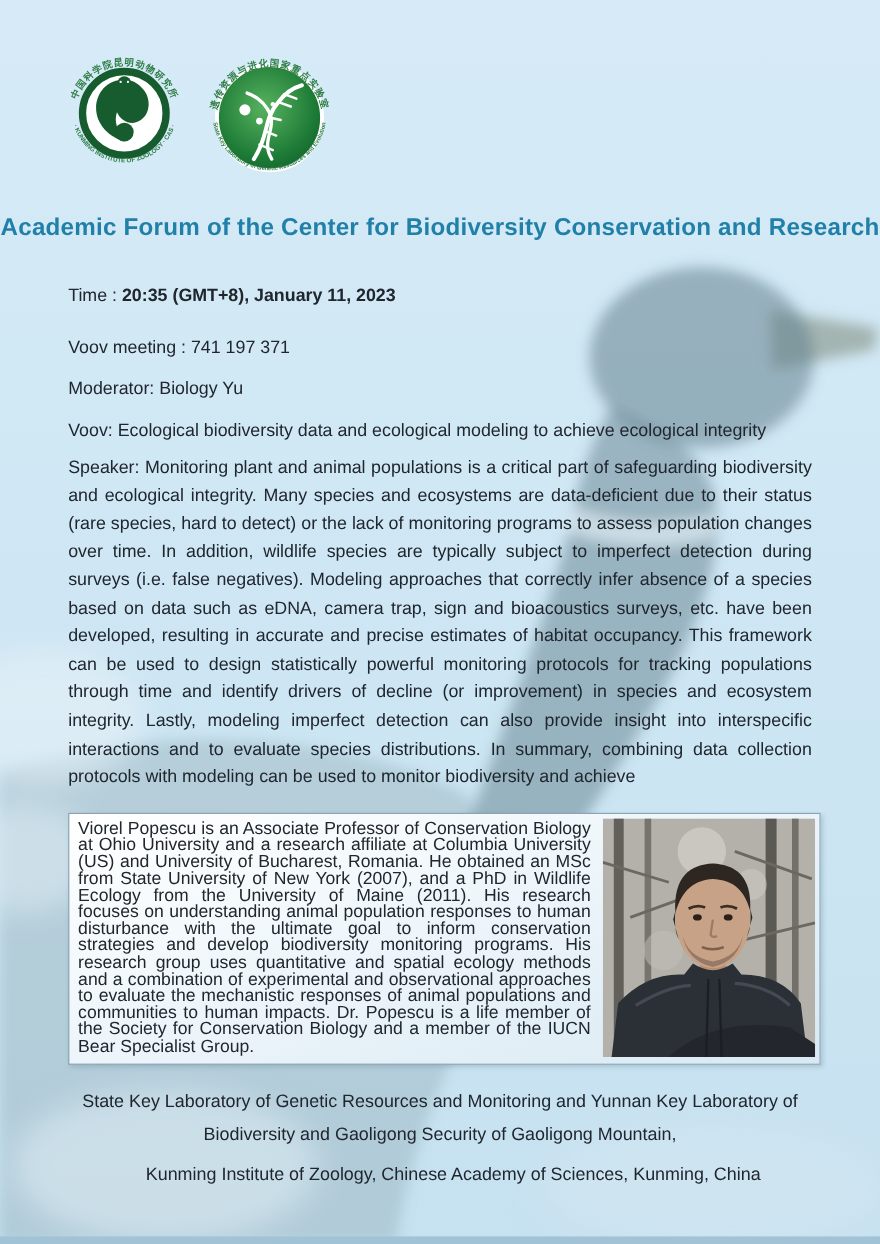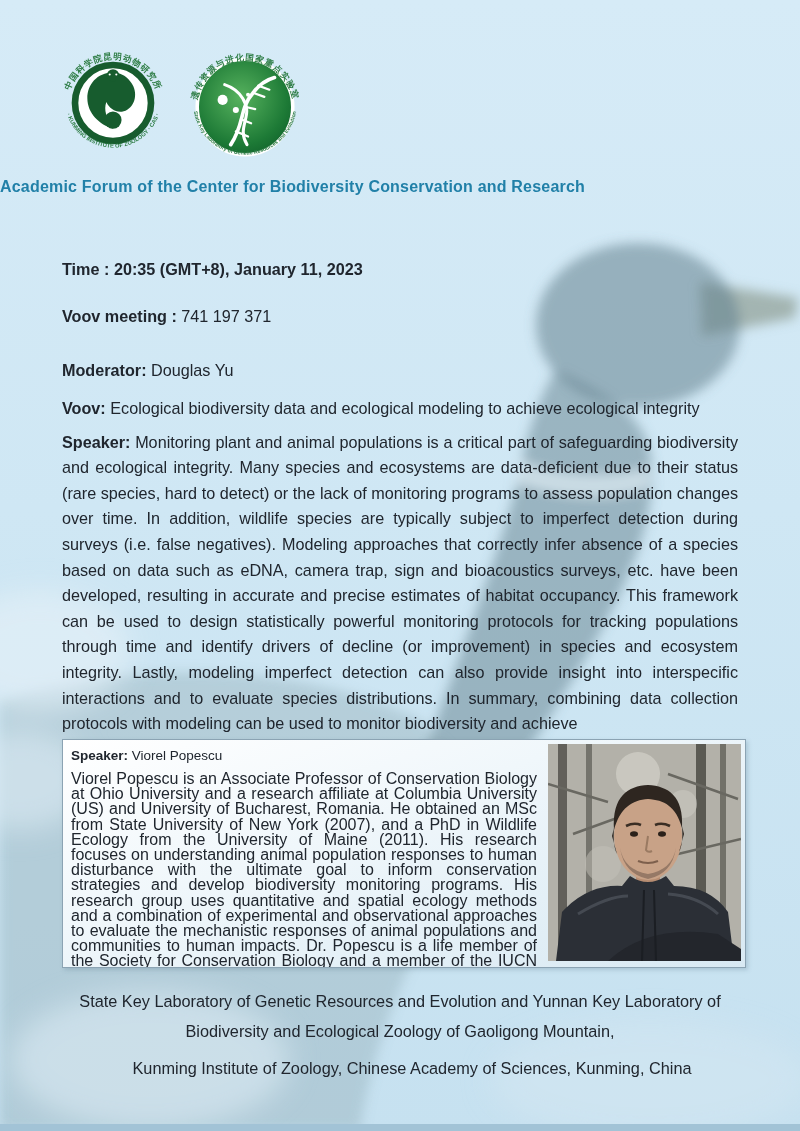--- a/index.html
+++ b/index.html
@@ -8,29 +8,29 @@
     background:linear-gradient(180deg,#d6ebf7 0%,#cfe7f4 45%,#c6e1f0 100%);
     font-family:"Liberation Sans",sans-serif;color:#20262e;
   }
   .bg-art{position:absolute;inset:0;z-index:0;pointer-events:none;}
   .content{position:relative;z-index:1;}
 
   .logos{position:absolute;top:46px;left:56px;display:flex;gap:14px;align-items:flex-start;}
   .logo{display:block;}
 
   .title{
-    position:absolute;top:178px;left:0;width:100%;text-align:left;
-    font-size:16px;font-weight:bold;color:#2180a8;letter-spacing:.2px;
+    position:absolute;top:194px;left:0;width:100%;text-align:center;
+    font-size:22px;font-weight:bold;color:#2180a8;letter-spacing:.2px;
   }
 
   .info{position:absolute;top:260px;left:62px;width:676px;}
   .info .line{font-size:16.2px;}
-  .lbl{font-weight:bold;}
+  .lbl{font-weight:normal;}
   .line-time{margin:0 0 28px 0;font-weight:bold;}
-  .line-voov{margin:0 0 35px 0;}
+  .line-voov{margin:0 0 18px 0;}
   .line-moderator{margin:0 0 16px 0;}
   .para{margin:0;text-align:justify;line-height:25.6px;font-size:16.2px;}
   .para-topic{margin-bottom:8px;}
 
   .speaker-box{
     position:absolute;top:739px;left:62px;width:684px;height:229px;box-sizing:border-box;
     border:1.5px solid #8ba3b3;
     background:linear-gradient(160deg,#ffffff 0%,#f0f7fb 40%,#d8e9f3 100%);
     box-shadow:2px 2px 4px rgba(80,110,130,.25);
     padding:6px 8px 4px 8px;overflow:hidden;
@@ -146,38 +146,34 @@
       <p class="line line-time">
         <span class="lbl">Time :</span>
         <span>20:35 (GMT+8), January 11, 2023</span>
       </p>
       <p class="line line-voov">
         <span class="lbl">Voov meeting :</span>
         <span>741 197 371</span>
       </p>
       <p class="line line-moderator">
         <span class="lbl">Moderator:</span>
-        <span>Douglas Yu</span>
+        <span>Biology Yu</span>
       </p>
       <p class="para para-topic">
         <span class="lbl">Voov:</span>
         <span>Ecological biodiversity data and ecological modeling to achieve ecological integrity</span>
       </p>
       <p class="para">
         <span class="lbl">Speaker:</span>
         <span>Monitoring plant and animal populations is a critical part of safeguarding biodiversity and ecological integrity. Many species and ecosystems are data-deficient due to their status (rare species, hard to detect) or the lack of monitoring programs to assess population changes over time. In addition, wildlife species are typically subject to imperfect detection during surveys (i.e. false negatives). Modeling approaches that correctly infer absence of a species based on data such as eDNA, camera trap, sign and bioacoustics surveys, etc. have been developed, resulting in accurate and precise estimates of habitat occupancy. This framework can be used to design statistically powerful monitoring protocols for tracking populations through time and identify drivers of decline (or improvement) in species and ecosystem integrity. Lastly, modeling imperfect detection can also provide insight into interspecific interactions and to evaluate species distributions. In summary, combining data collection protocols with modeling can be used to monitor biodiversity and achieve</span>
       </p>
     </div>
 
     <div class="speaker-box">
       <div class="speaker-text">
-        <p class="speaker-line">
-          <span class="lbl">Speaker:</span>
-          <span>Viorel Popescu</span>
-        </p>
         <p class="speaker-bio">Viorel Popescu is an Associate Professor of Conservation Biology at Ohio University and a research affiliate at Columbia University (US) and University of Bucharest, Romania. He obtained an MSc from State University of New York (2007), and a PhD in Wildlife Ecology from the University of Maine (2011). His research focuses on understanding animal population responses to human disturbance with the ultimate goal to inform conservation strategies and develop biodiversity monitoring programs. His research group uses quantitative and spatial ecology methods and a combination of experimental and observational approaches to evaluate the mechanistic responses of animal populations and communities to human impacts. Dr. Popescu is a life member of the Society for Conservation Biology and a member of the IUCN Bear Specialist Group.</p>
       </div>
 
       <svg class="speaker-photo" viewBox="0 0 193 217">
         <rect width="193" height="217" fill="#b3b1a9"></rect>
         <g opacity="0.85">
           <rect x="10" y="0" width="9" height="217" fill="#54534d"></rect>
           <rect x="38" y="0" width="6" height="150" fill="#6b6a63"></rect>
           <rect x="148" y="0" width="10" height="217" fill="#4c4b45"></rect>
           <rect x="172" y="0" width="6" height="217" fill="#67665f"></rect>
@@ -208,21 +204,21 @@
 
           <path d="M 8,217 L 14,168 Q 40,140 74,142 L 82,132 Q 100,144 118,132 L 126,142 Q 162,142 180,168 L 186,217 Z" fill="#2b2f36"></path>
           <path d="M 60,217 Q 100,180 170,190 L 193,205 L 193,217 Z" fill="#23262c"></path>
           <path d="M 30,170 Q 60,152 80,152 M 120,150 Q 150,152 170,170" stroke="#454a52" stroke-width="3" fill="none"></path>
           <path d="M 96,146 L 94,217 M 106,146 L 108,217" stroke="#1b1e23" stroke-width="2" fill="none"></path>
         </g>
       </svg>
     </div>
 
     <div class="footer">
-      <p class="fl12">State Key Laboratory of Genetic Resources and Evolution and Yunnan Key Laboratory of</p>
-      <p class="fl12">Biodiversity and Ecological Zoology of Gaoligong Mountain,</p>
+      <p class="fl12">State Key Laboratory of Genetic Resources and Monitoring and Yunnan Key Laboratory of</p>
+      <p class="fl12">Biodiversity and Gaoligong Security of Gaoligong Mountain,</p>
       <p class="fl3">Kunming Institute of Zoology, Chinese Academy of Sciences, Kunming, China</p>
     </div>
 
   </div>
 
   <div class="bottom-strip"></div>
 </div>
 
 </body></html>

